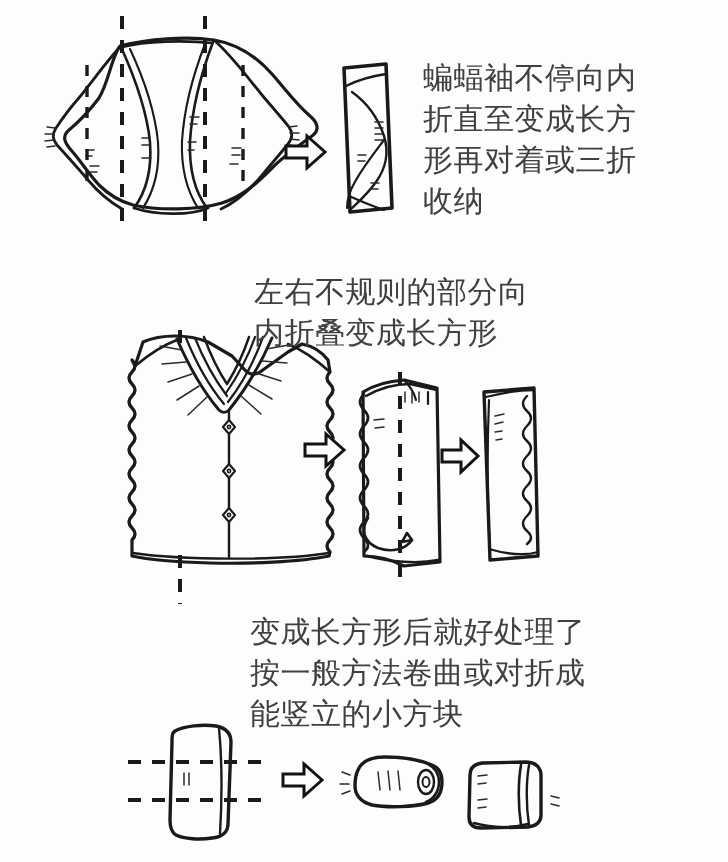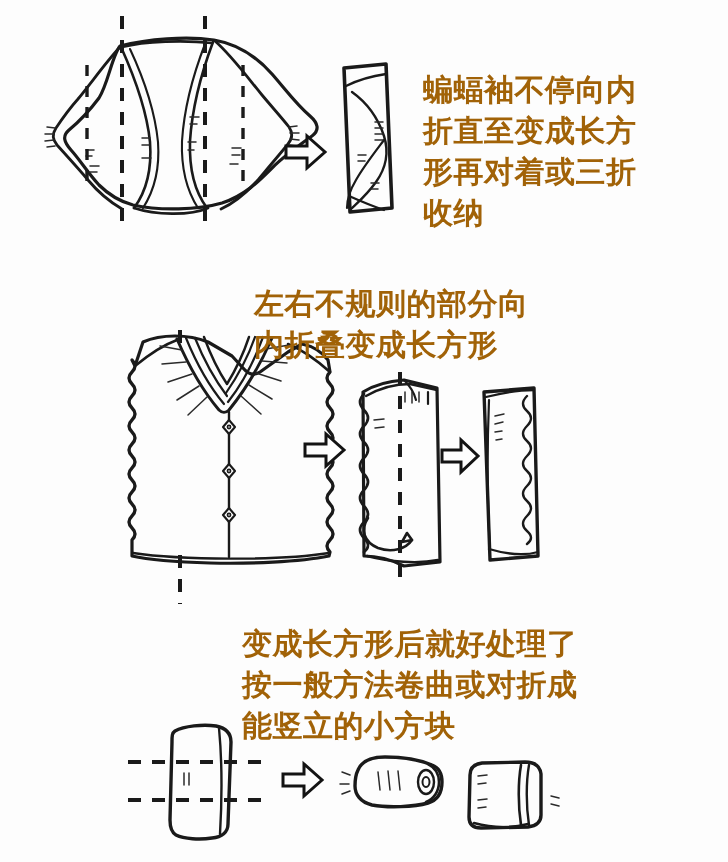--- a/index.html
+++ b/index.html
@@ -10,32 +10,31 @@
   #page {
     position: relative;
     width: 728px;
     height: 862px;
     background: #fdfdfd;
     overflow: hidden;
     font-family: "Liberation Sans", "DejaVu Sans", sans-serif;
   }
   .cap {
     position: absolute;
-    color: #a16207;
+    color: #404040;
     font-size: 30px;
     line-height: 41px;
     letter-spacing: 0.5px;
     white-space: pre-line;
-    font-weight: 700;
+    font-weight: 400;
     text-rendering: geometricPrecision;
-    margin-top: 12px;
   }
   #cap1 { left: 423px; top: 58px; width: 270px; }
   #cap2 { left: 254px; top: 272px; width: 320px; }
-  #cap3 { left: 242px; top: 612px; width: 350px; }
+  #cap3 { left: 250px; top: 612px; width: 350px; }
   svg.art { position: absolute; left: 0; top: 0; overflow: visible; }
   .ink { fill: none; stroke: #1a1a1a; stroke-linecap: round; stroke-linejoin: round; }
   .ink-fill { fill: #fdfdfd; stroke: #1a1a1a; stroke-linejoin: round; stroke-linecap: round; }
   .dash { fill: none; stroke: #1a1a1a; stroke-width: 4; stroke-linecap: butt; stroke-dasharray: 13 11; }
   .dash-thin { fill: none; stroke: #1a1a1a; stroke-width: 3.4; stroke-linecap: butt; stroke-dasharray: 11 10; }
   .hair { fill: none; stroke: #2a2a2a; stroke-width: 1.5; stroke-linecap: round; }
   .arrow { fill: #fdfdfd; stroke: #131313; stroke-width: 3; stroke-linejoin: miter; }
 </style>
 </head>
 <body>

